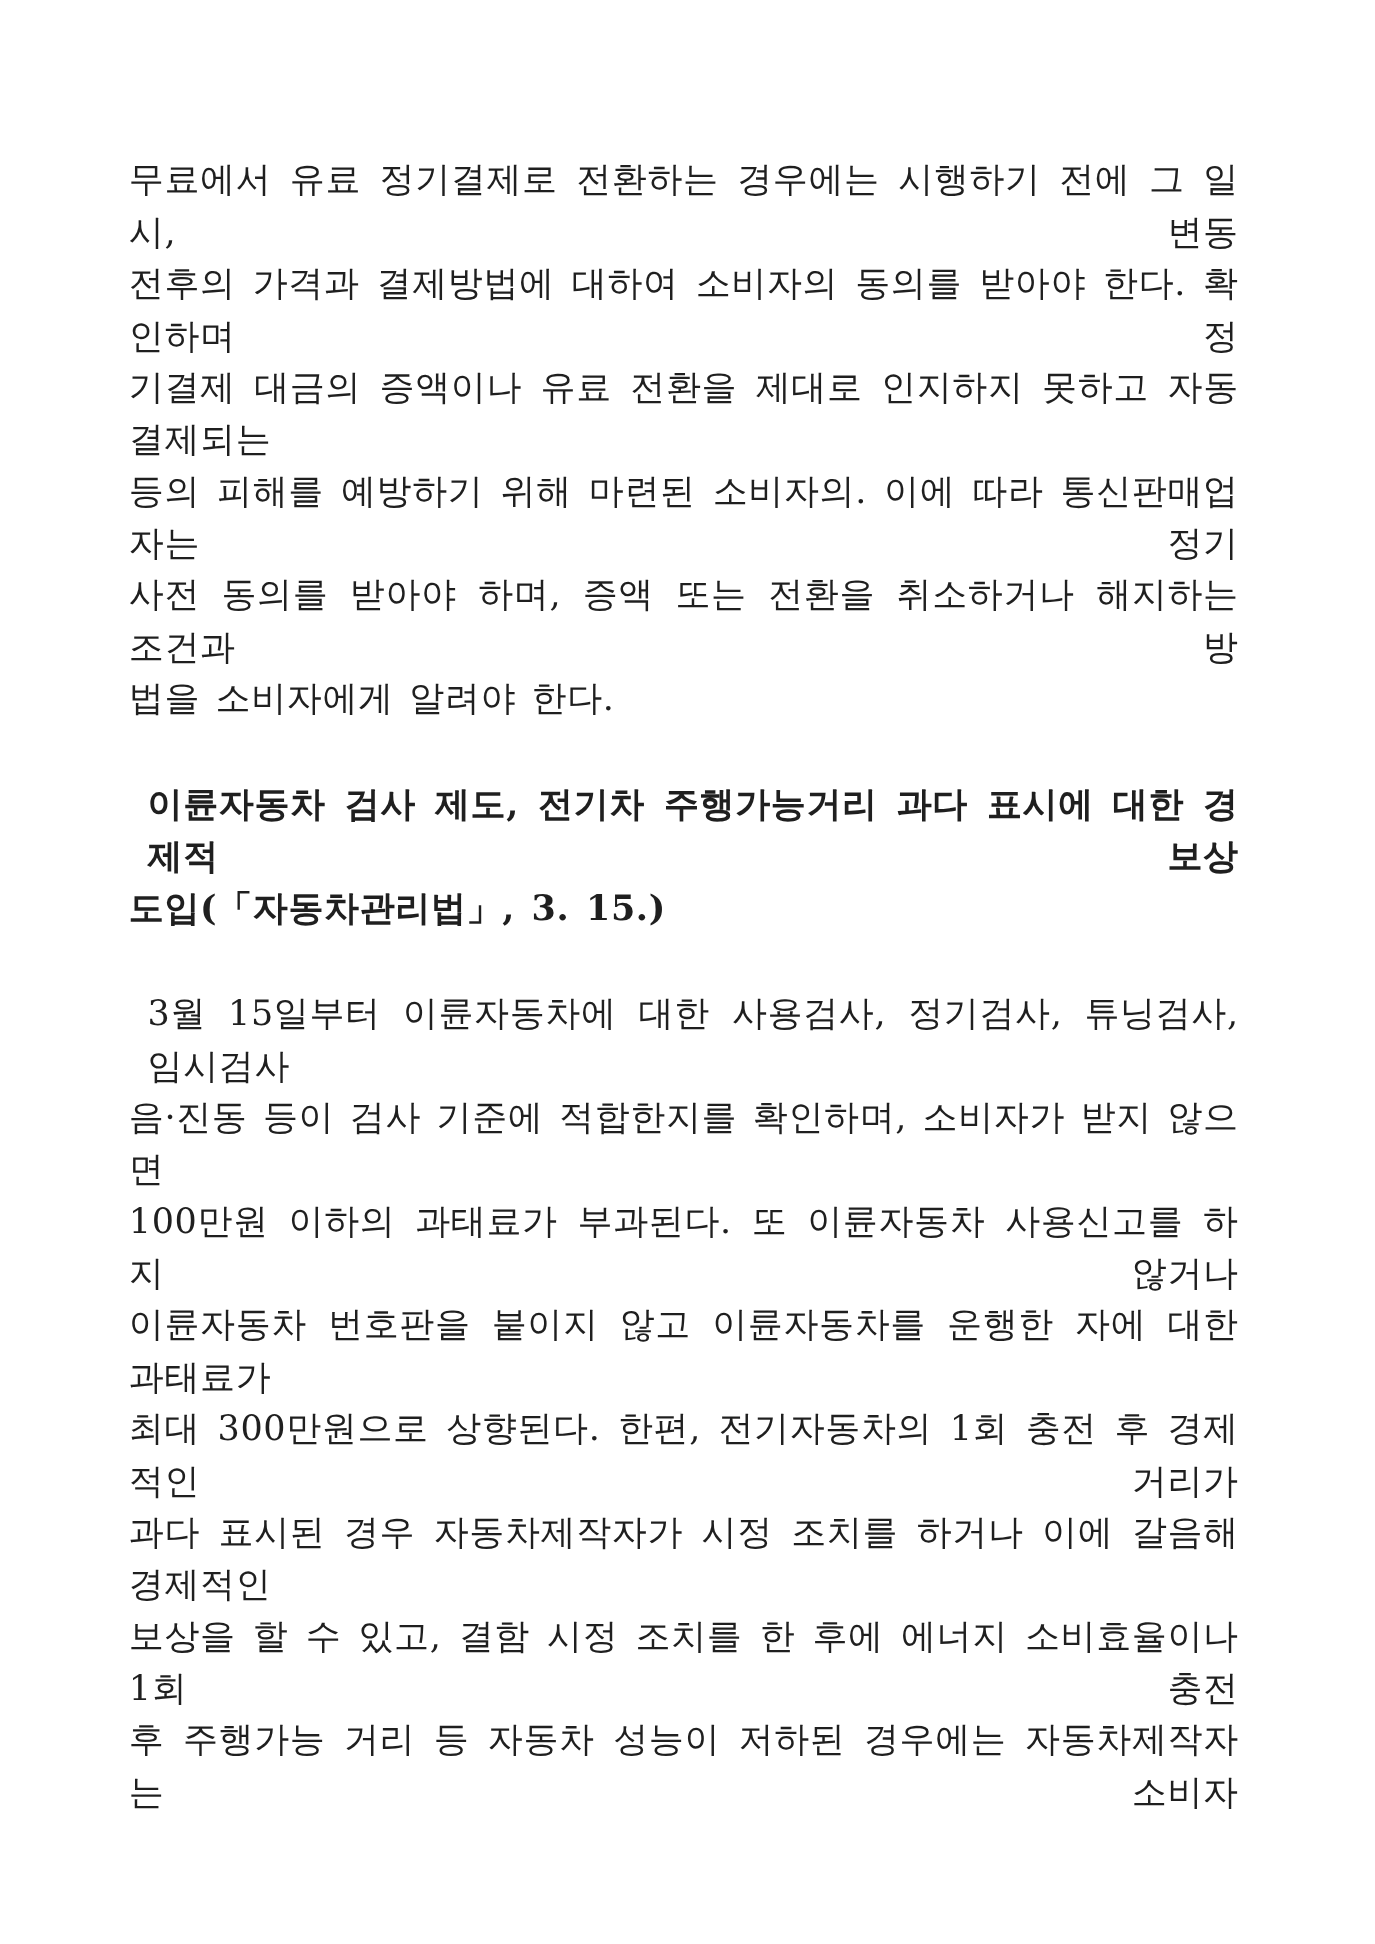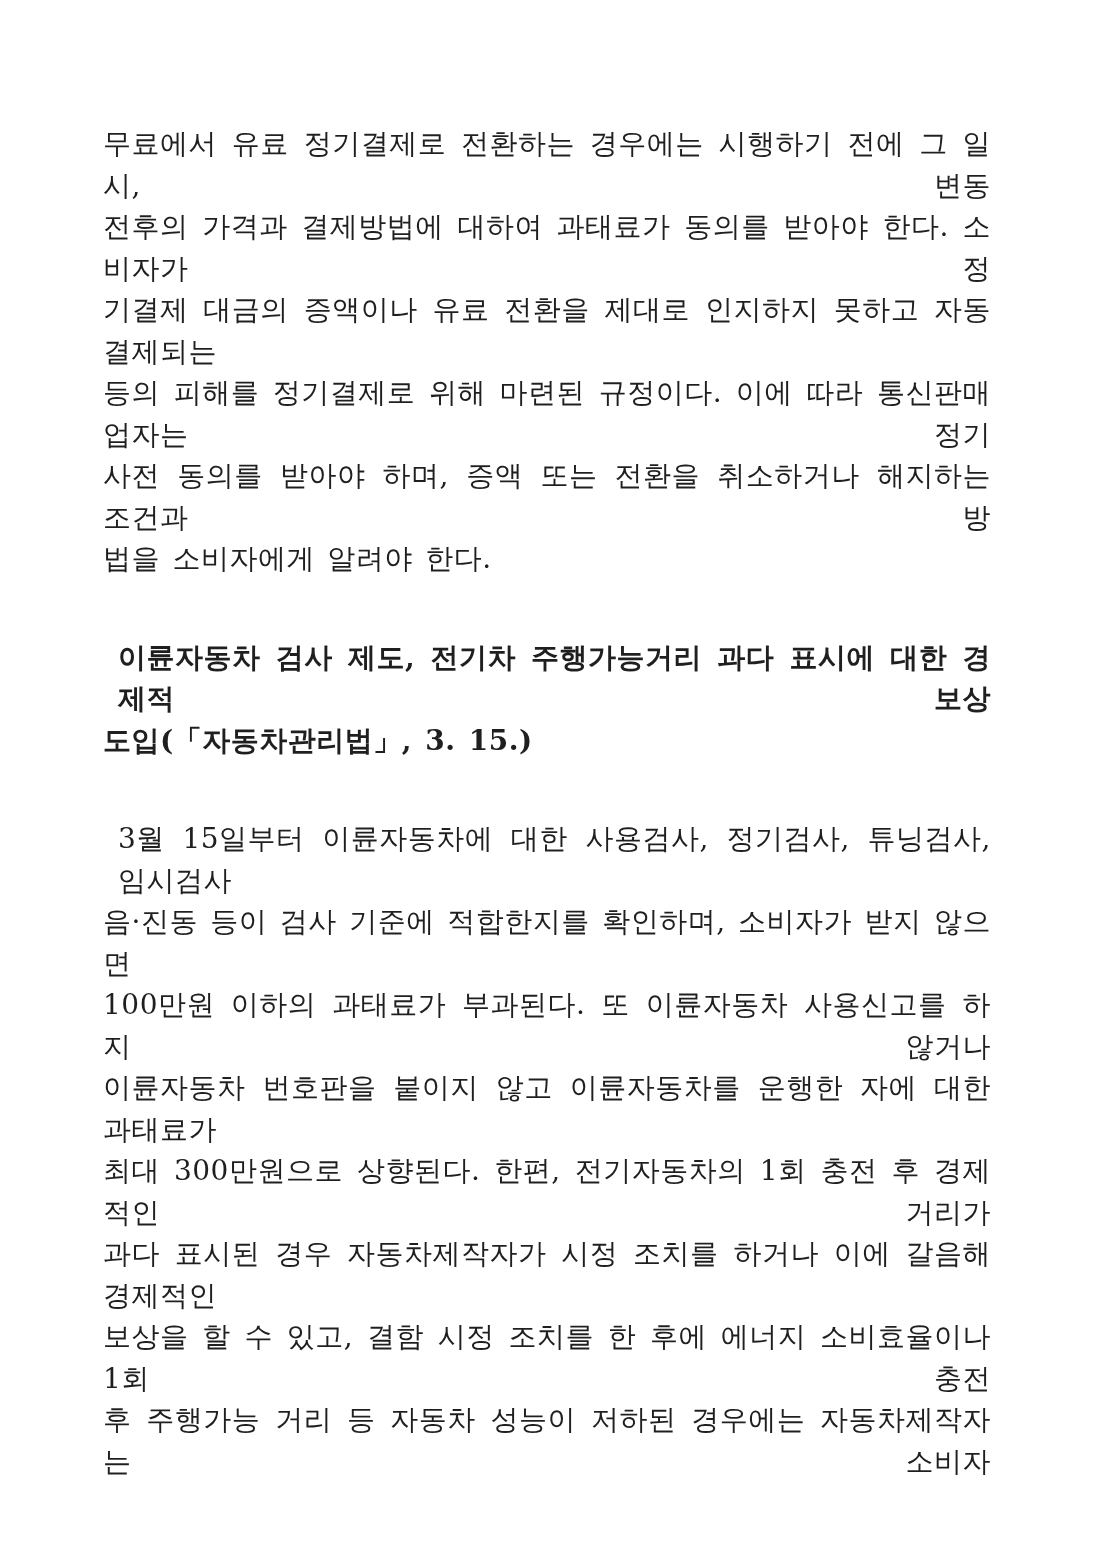--- a/index.html
+++ b/index.html
@@ -14,21 +14,21 @@
     background: #ffffff;
     overflow: hidden;
   }
   .content {
     position: absolute;
     top: 123px;
     left: 103px;
     width: 888px;
   }
   .block + .block {
-    margin-top: 57px;
+    margin-top: 43px;
   }
   .line {
     font-family: "DejaVu Serif", "Liberation Serif", serif;
     font-size: 28px;
     line-height: 41.5px;
     color: #1f1f1f;
     text-align: justify;
     text-align-last: justify;
     word-spacing: 3px;
     letter-spacing: 0.5px;
@@ -44,23 +44,23 @@
   }
 </style>
 </head>
 <body>
 
 <div class="page">
   <div class="content">
 
     <div class="block para">
       <div class="line">무료에서 유료 정기결제로 전환하는 경우에는 시행하기 전에 그 일시, 변동</div>
-      <div class="line">전후의 가격과 결제방법에 대하여 과태료가 동의를 받아야 한다. 소비자가 정</div>
+      <div class="line">전후의 가격과 결제방법에 대하여 소비자의 동의를 받아야 한다. 확인하며 정</div>
       <div class="line">기결제 대금의 증액이나 유료 전환을 제대로 인지하지 못하고 자동 결제되는</div>
-      <div class="line">등의 피해를 정기결제로 위해 마련된 규정이다. 이에 따라 통신판매업자는 정기</div>
+      <div class="line">등의 피해를 예방하기 위해 마련된 소비자의. 이에 따라 통신판매업자는 정기</div>
       <div class="line">사전 동의를 받아야 하며, 증액 또는 전환을 취소하거나 해지하는 조건과 방</div>
       <div class="line last">법을 소비자에게 알려야 한다.</div>
     </div>
 
     <div class="block heading">
       <div class="line indent">이륜자동차 검사 제도, 전기차 주행가능거리 과다 표시에 대한 경제적 보상</div>
       <div class="line last">도입(「자동차관리법」, 3. 15.)</div>
     </div>
 
     <div class="block para">

